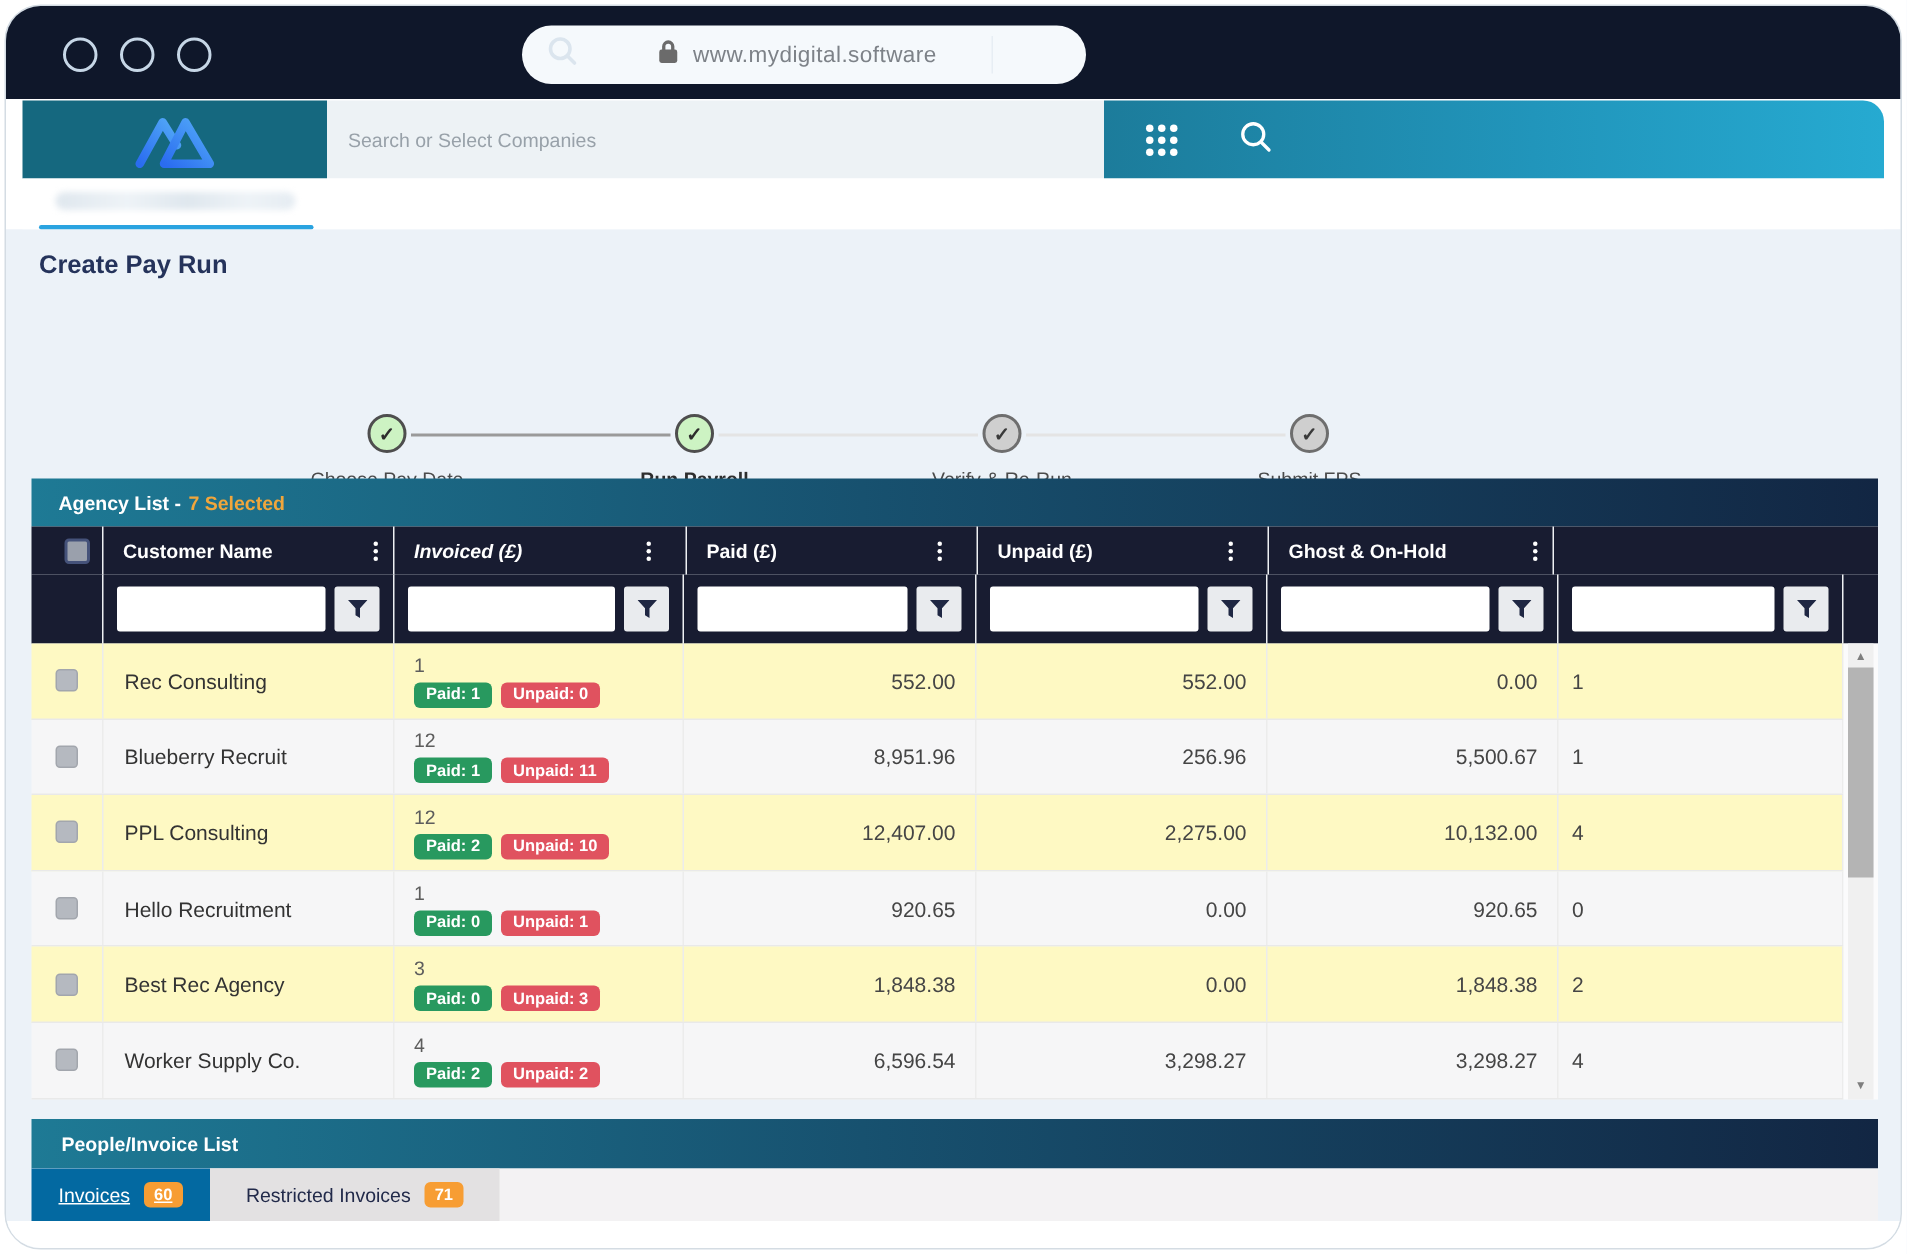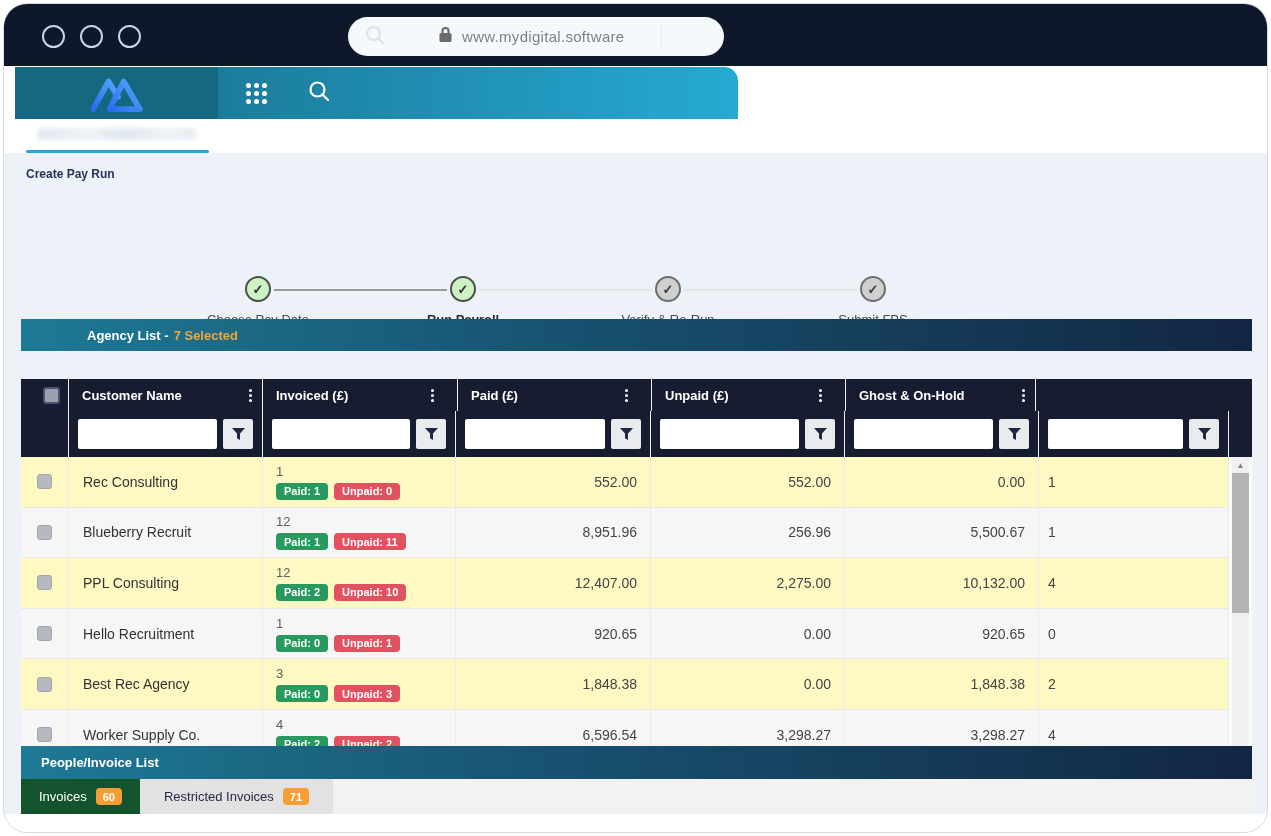--- a/index.html
+++ b/index.html
@@ -26,41 +26,41 @@
   .grid-icon i { width:5px; height:5px; border-radius:50%; background:#fff; }
 
   
   .tab-strip { position:absolute; top:115px; left:11px; right:11px; height:34px; background:#fff; }
   .tab-blur { position:absolute; left:22px; top:9px; width:160px; height:12px; border-radius:6px;
               background:linear-gradient(90deg,#dfe7ee 0%,#eef3f7 30%,#dfe7ee 55%,#eef3f7 80%,#e5ecf2 100%); filter:blur(2px); }
   .tab-underline { position:absolute; left:11px; bottom:0; width:183px; height:3px; background:#2aa3e0; border-radius:2px; }
 
   
   .content { position:absolute; top:149px; left:0; right:0; bottom:0; background:#ecf2f8; }
-  .page-title { position:absolute; top:14px; left:22px; font-size:12px; font-weight:bold; color:#25335b; }
+  .page-title { position:absolute; top:14px; left:22px; font-size:17px; font-weight:bold; color:#25335b; }
 
   
   .stepper { position:absolute; top:58px; left:0; width:100%; height:72px; }
   .connector { position:absolute; height:2px; top:78px; }
   .connector.dark { background:#9a9a9a; }
   .connector.light { background:#e4e4e4; }
   .step { position:absolute; width:160px; text-align:center; }
   .step .circle { width:26px; height:26px; border-radius:50%; margin:0 auto; border:2px solid #4e4e4e; display:flex; align-items:center; justify-content:center; font-size:13px; font-weight:bold; color:#2d2d2d; }
   .step.done .circle { background:#cdf3c3; border-color:#4e4e4e; }
   .step.todo .circle { background:#cfcfcf; border-color:#6e6e6e; color:#3a3a3a; }
   .step .lbl { margin-top:10px; font-size:13px; color:#4b4b4b; }
   .step.active .lbl { font-weight:bold; color:#2e2e2e; }
 
   
   .agency { position:absolute; top:166px; left:17px; width:1231px; }
   .panel-bar { height:32px; background:linear-gradient(90deg,#1e7a95 0%,#17516f 45%,#122643 100%); display:flex; align-items:center; padding-left:18px; font-size:13px; font-weight:bold; }
-  .panel-bar .t1 { color:#fff;margin-left:48px; }
+  .panel-bar .t1 { color:#fff; }
   .panel-bar .t2 { color:#f0a63c; margin-left:5px; }
 
-  .thead { height:32px; background:#181c31; display:flex;margin-top:28px; }
+  .thead { height:32px; background:#181c31; display:flex; }
   .thead .cell { display:flex; align-items:center; border-right:1px solid #eef0f3; color:#fff; font-size:13px; font-weight:bold; padding-left:13px; position:relative; }
   .kebab { margin-left:auto; margin-right:10px; display:flex; flex-direction:column; gap:2px; cursor:pointer; }
   .kebab i { width:3px; height:3px; border-radius:50%; background:#fff; }
 
   .filters { height:46px; background:#181c31; display:flex; }
   .filters .cell { display:flex; align-items:center; gap:6px; padding:0 9px; border-right:1px solid #eef0f3; }
   .filters input { flex:1; height:30px; border:none; border-radius:2px; background:#fff; min-width:0; padding:0 6px; font-size:13px; }
   .fbtn { width:30px; height:30px; background:#e9ebee; border:none; border-radius:2px; display:flex; align-items:center; justify-content:center; cursor:pointer; flex:none; }
 
   .tbody { display:flex; }
@@ -91,21 +91,21 @@
   
   .vscroll { width:23px; background:#fbfbfc; position:relative; }
   .vscroll .track { position:absolute; top:0; bottom:0; left:3px; width:17px; background:#f0f0f0; }
   .vscroll .arrow { position:absolute; left:3px; width:17px; height:14px; color:#7e7e7e; font-size:8px; text-align:center; line-height:14px; cursor:pointer; }
   .vscroll .thumb { position:absolute; left:3px; top:16px; width:17px; height:140px; background:#b4b4b4; cursor:pointer; }
 
   
   .people-bar { position:absolute; top:593px; left:17px; width:1231px; height:33px; background:linear-gradient(90deg,#1e7a95 0%,#17516f 45%,#122643 100%); display:flex; align-items:center; padding-left:20px; font-size:13px; font-weight:bold; color:#fff; }
   .bottom-tabs { position:absolute; top:626px; left:17px; width:1231px; height:35px; background:#f3f2f3; display:flex; }
   .btab { display:flex; align-items:center; gap:9px; padding:0 18px; font-size:13px; cursor:pointer; }
-  .btab.active { background:#14532d; color:#fff; }
+  .btab.active { background:#0369a1; color:#fff;text-decoration:underline; }
   .btab.inactive { background:#e3e1e2; color:#222a4a; padding:0 24px; }
   .count-badge { background:#f79d33; color:#fff; font-size:11px; font-weight:bold; border-radius:4px; padding:2.5px 7px; }
   .bottom-white { position:absolute; top:661px; left:0; right:0; bottom:0; background:#fff; }
 </style>
 </head>
 <body>
 
 <div class="window">
 
   <div class="browser-bar">
@@ -141,20 +141,23 @@
         <defs>
             <linearGradient id="lg" x1="0" y1="1" x2="1" y2="0">
               <stop offset="0" stop-color="#2a6cf0"></stop>
               <stop offset="1" stop-color="#53aaf8"></stop>
             </linearGradient>
           </defs>
         <path d="M3 38 L19 9 L29 25" stroke="url(#lg)" stroke-width="6" fill="none" stroke-linecap="round" stroke-linejoin="round"></path>
         <path d="M20 38 L35 9 L52 38 Z" stroke="url(#lg)" stroke-width="6" fill="none" stroke-linejoin="round"></path>
       </svg>
     </div>
+    <div class="hdr-search">
+      <span>Search or Select Companies</span>
+    </div>
     <div class="hdr-right">
       <span class="grid-icon">
           <i></i>
           <i></i>
           <i></i>
           <i></i>
           <i></i>
           <i></i>
           <i></i>
           <i></i>
@@ -211,21 +214,21 @@
             <span class="cb hdr"></span>
           </div>
         <div class="cell col-name">
           <span>Customer Name</span>
           <span class="kebab">
               <i></i>
               <i></i>
               <i></i>
             </span>
         </div>
-        <div class="cell col-inv" style="justify-content:flex-start;">
+        <div class="cell col-inv" style="justify-content:flex-start;font-style:italic;">
           <span>Invoiced (£)</span>
           <span class="kebab">
               <i></i>
               <i></i>
               <i></i>
             </span>
         </div>
         <div class="cell col-paid" style="justify-content:space-between;">
           <span>Paid (£)</span>
           <span class="kebab">

